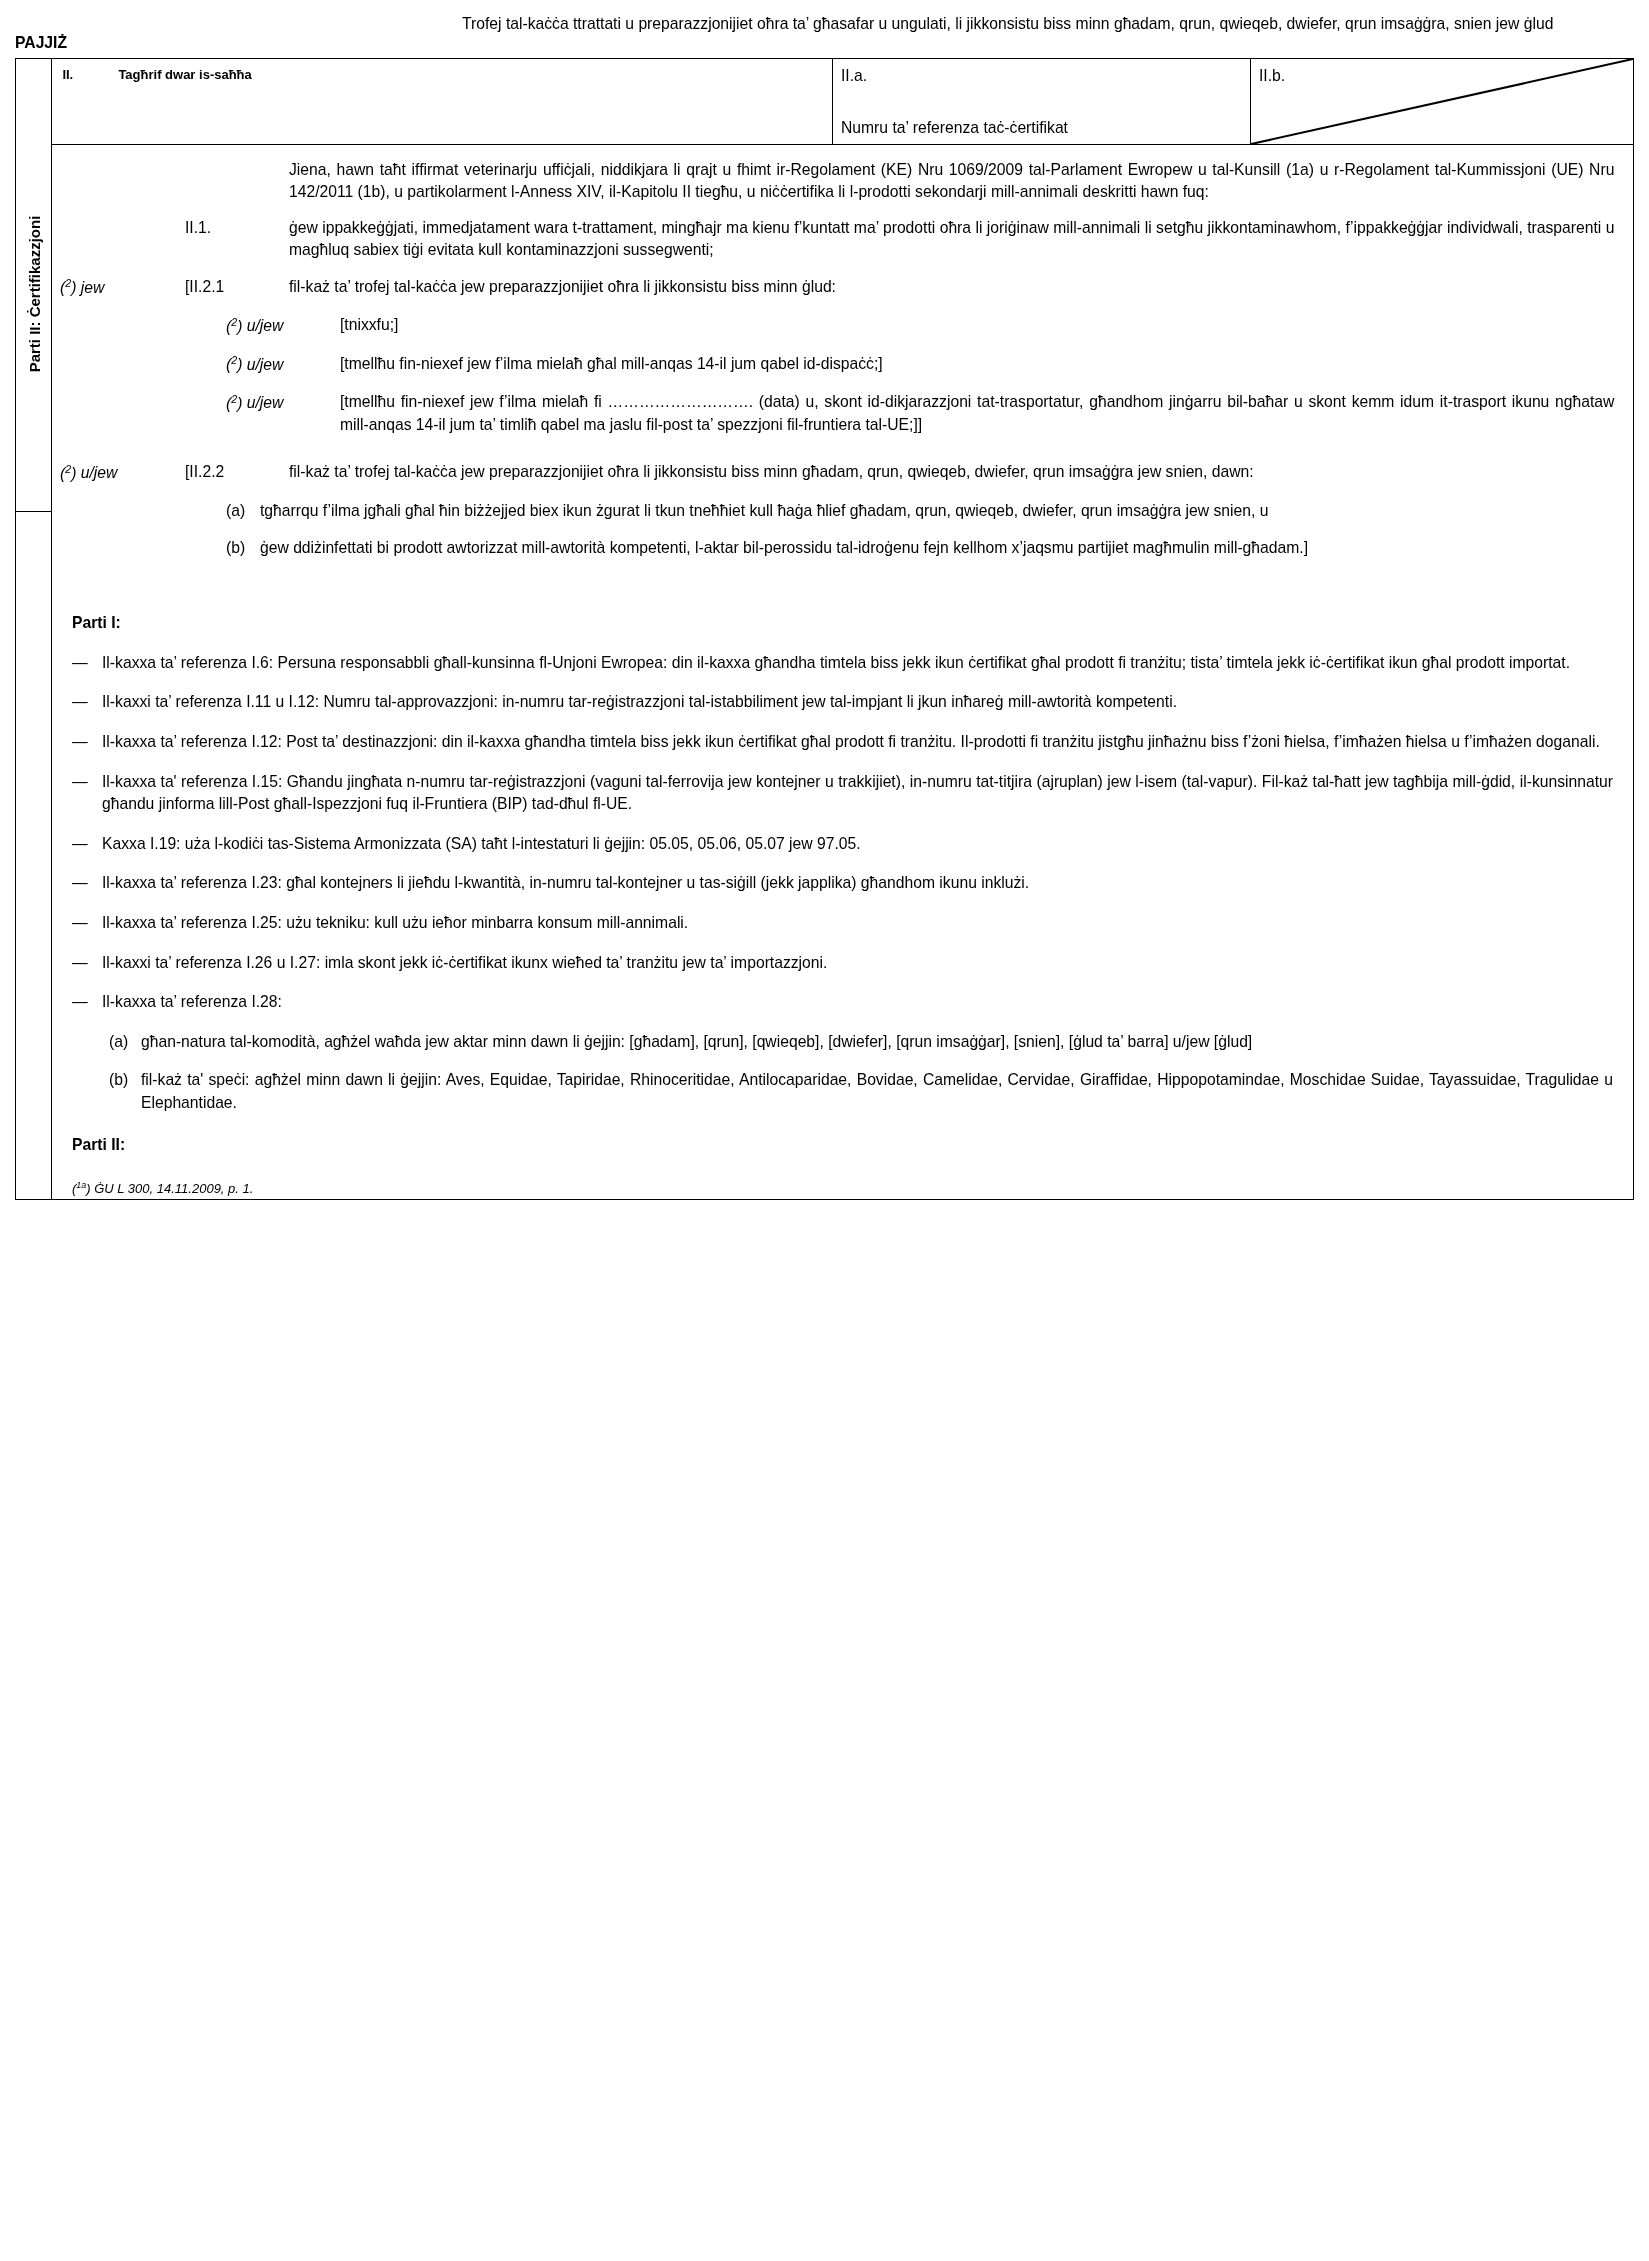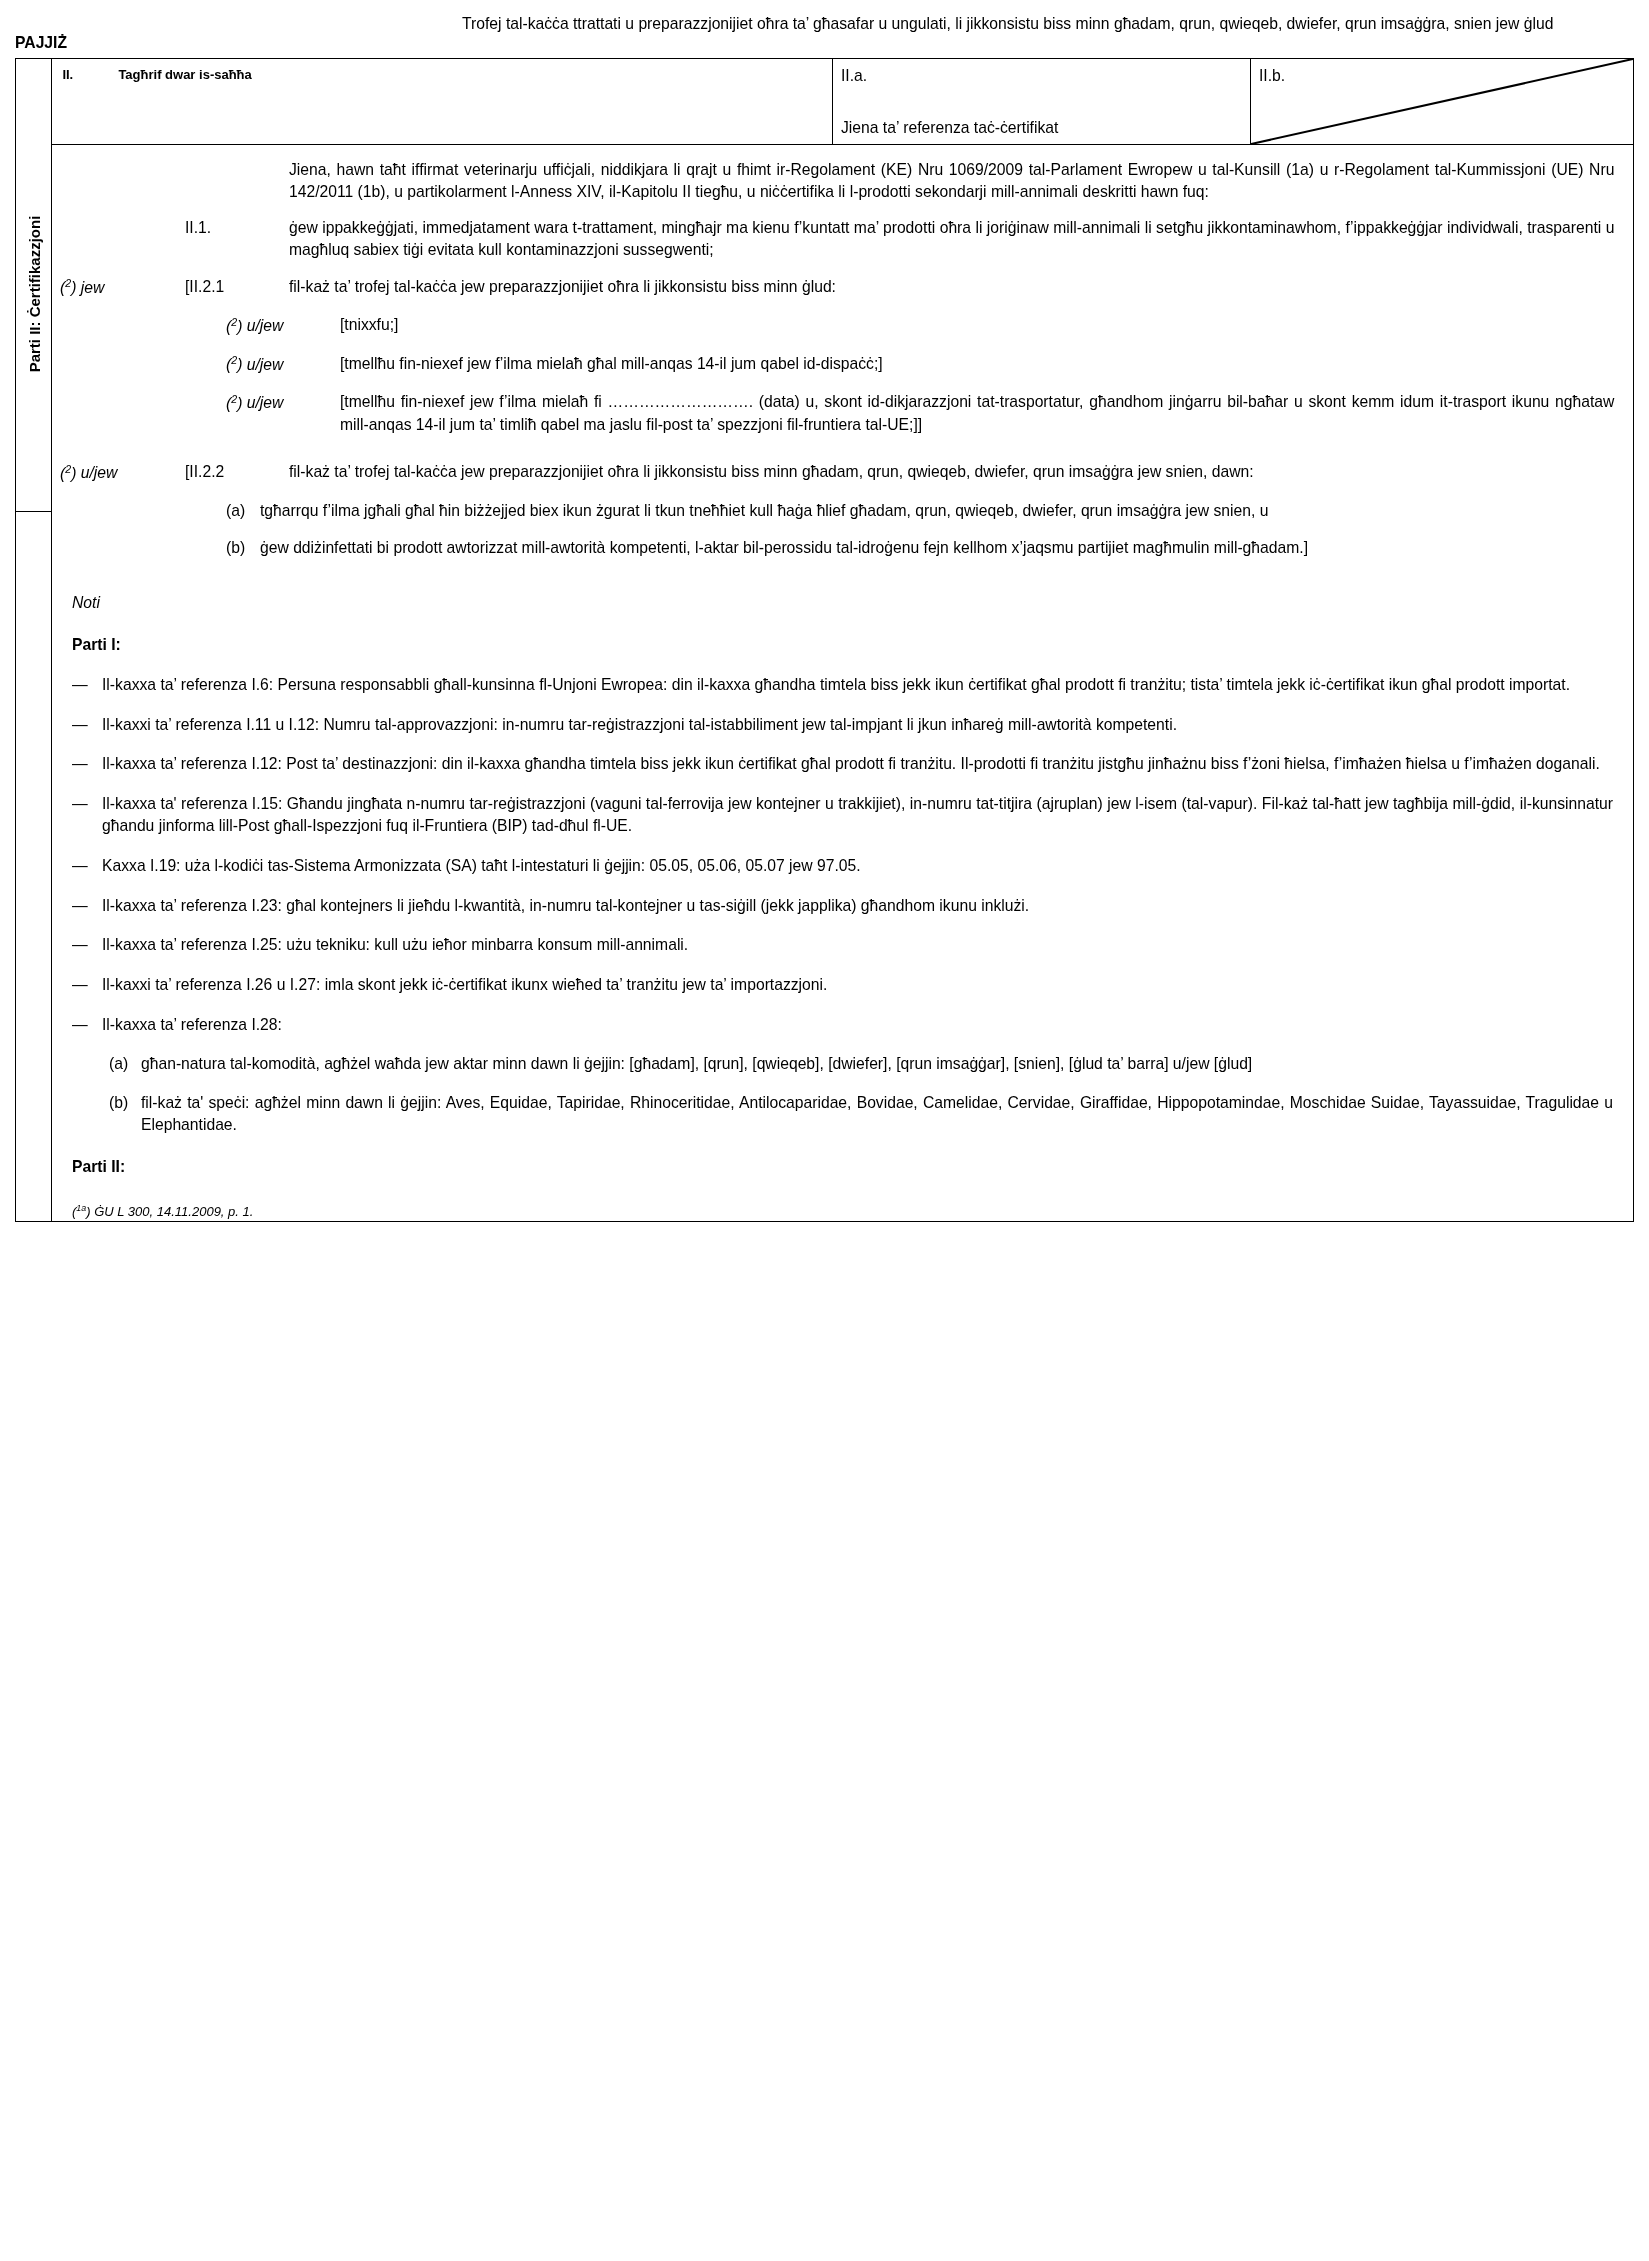--- a/index.html
+++ b/index.html
@@ -221,21 +221,21 @@
     <div class="frame-body">
 
       <div class="sec-row">
         <div class="c1">
           <span class="num">II.</span>
           <span>Tagħrif dwar is-saħħa</span>
         </div>
         <div class="c2">
           <div class="lbl">
             <span class="k">II.a.</span>
-            <span>Jiena ta’ referenza taċ-ċertifikat</span>
+            <span>Numru ta’ referenza taċ-ċertifikat</span>
           </div>
         </div>
         <div class="c3">
           <svg viewBox="0 0 660 120" preserveAspectRatio="none">
             <line x1="0" y1="120" x2="660" y2="0" stroke="#000" stroke-width="3"></line>
           </svg>
           <span class="t">II.b.</span>
         </div>
       </div>
 
@@ -302,21 +302,20 @@
           </div>
           <div class="ab-blk">
             <div class="k">(b)</div>
             <div class="v">ġew ddiżinfettati bi prodott awtorizzat mill-awtorità kompetenti, l-aktar bil-perossidu tal-idroġenu fejn kellhom x’jaqsmu partijiet magħmulin mill-għadam.]</div>
           </div>
         </div>
 
       </div>
 
       <div class="notes">
-        <div class="noti">Noti</div>
         <h4>Parti I:</h4>
 
         <div class="dash-item">
           <div class="d">—</div>
           <div class="t">Il-kaxxa ta’ referenza I.6: Persuna responsabbli għall-kunsinna fl-Unjoni Ewropea: din il-kaxxa għandha timtela biss jekk ikun ċertifikat għal prodott fi tranżitu; tista’ timtela jekk iċ-ċertifikat ikun għal prodott importat.</div>
         </div>
         <div class="dash-item">
           <div class="d">—</div>
           <div class="t">Il-kaxxi ta’ referenza I.11 u I.12: Numru tal-approvazzjoni: in-numru tar-reġistrazzjoni tal-istabbiliment jew tal-impjant li jkun inħareġ mill-awtorità kompetenti.</div>
         </div>

